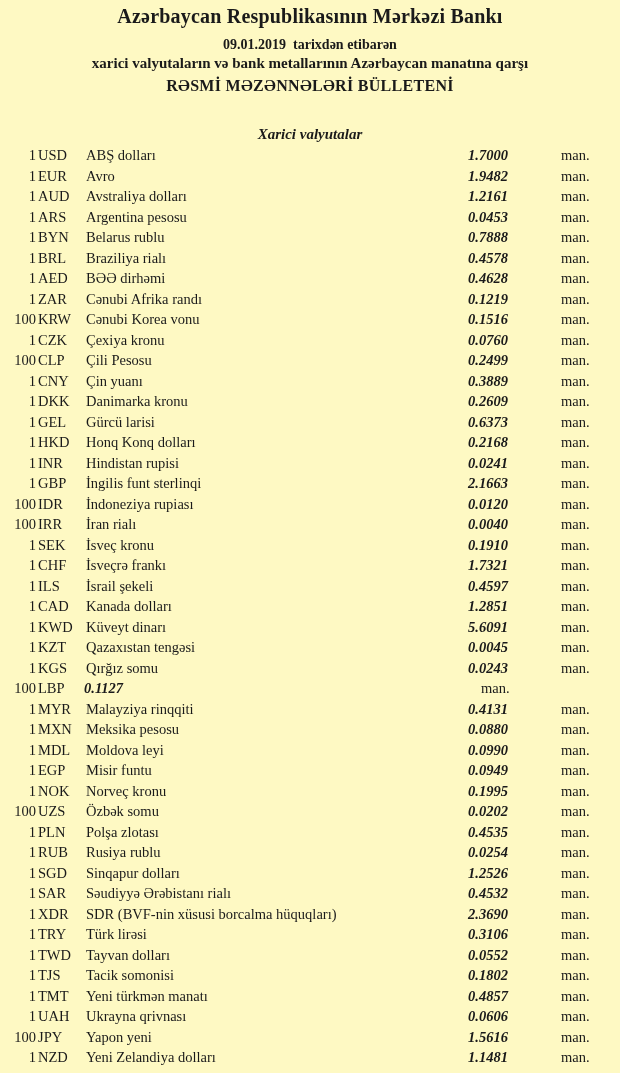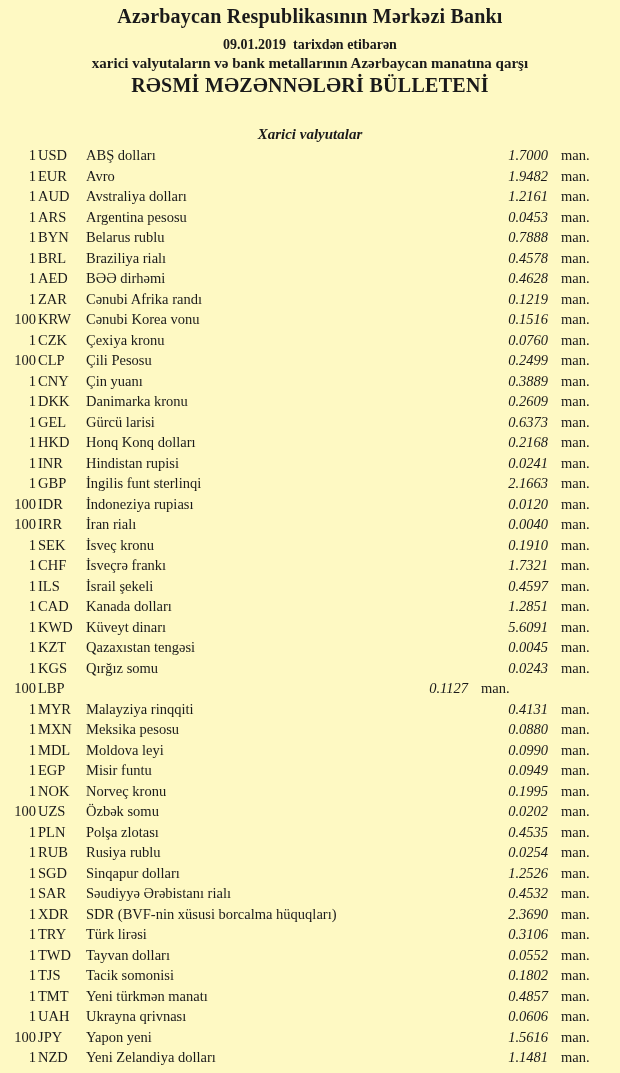--- a/index.html
+++ b/index.html
@@ -30,21 +30,21 @@
     font-weight: bold;
   }
   .date-line .date-value { margin-right: 7px; }
   .scope-line {
     font-size: 15px;
     line-height: 18px;
     font-weight: bold;
   }
   .bulletin-title {
     margin-top: 4px;
-    font-size: 20px;
+    font-size: 16px;
     line-height: 19px;
     font-weight: bold;
     letter-spacing: 0.3px;
   }
   .section-title {
     margin-top: 31px;
     text-align: center;
     font-size: 15px;
     line-height: 17px;
     font-weight: bold;
@@ -58,21 +58,21 @@
     grid-template-columns: 30px 46px 1fr 80px 46px;
     padding: 0 26px 0 8px;
     height: 20.5px;
     align-items: baseline;
     font-size: 14.5px;
     line-height: 20.5px;
   }
   .cell-qty   { text-align: right; padding-right: 2px; }
   .cell-code  { text-align: left; }
   .cell-name  { text-align: left; padding-left: 2px; }
-  .cell-rate  { text-align: right; font-weight: normal; font-style: italic; }
+  .cell-rate  { text-align: left; font-weight: bold; font-style: italic; }
   .cell-unit  { text-align: left; padding-left: 13px; }
 </style>
 </head>
 <body>
 
 <div class="page">
 
   <div class="doc-header">
     <div class="bank-name">Azərbaycan Respublikasının Mərkəzi Bankı</div>
     <div class="date-line">

